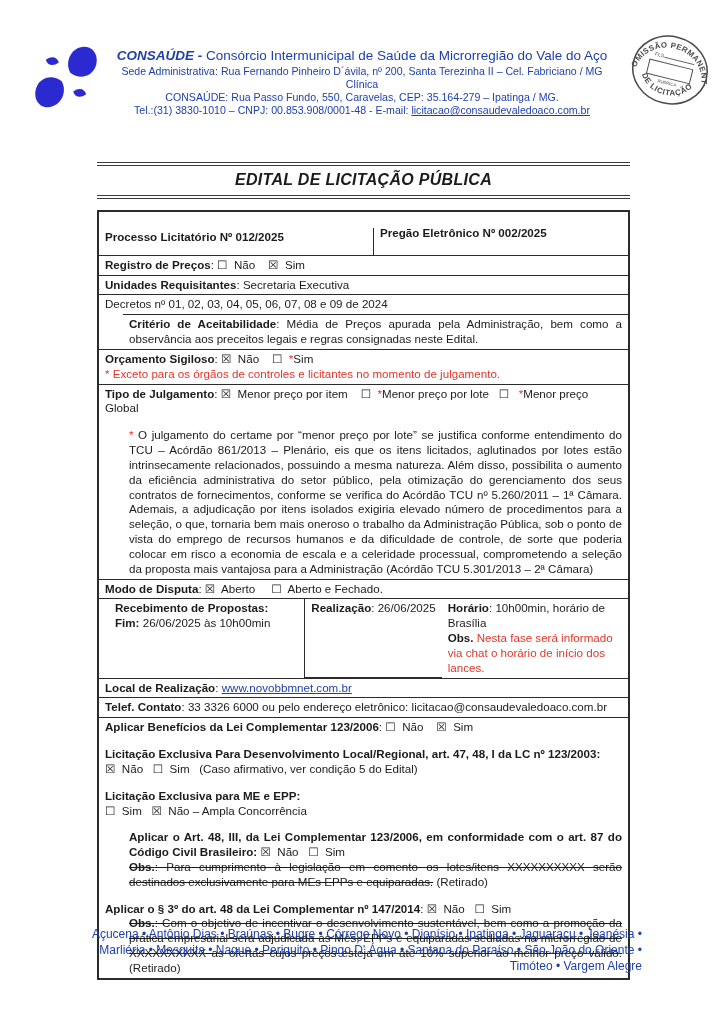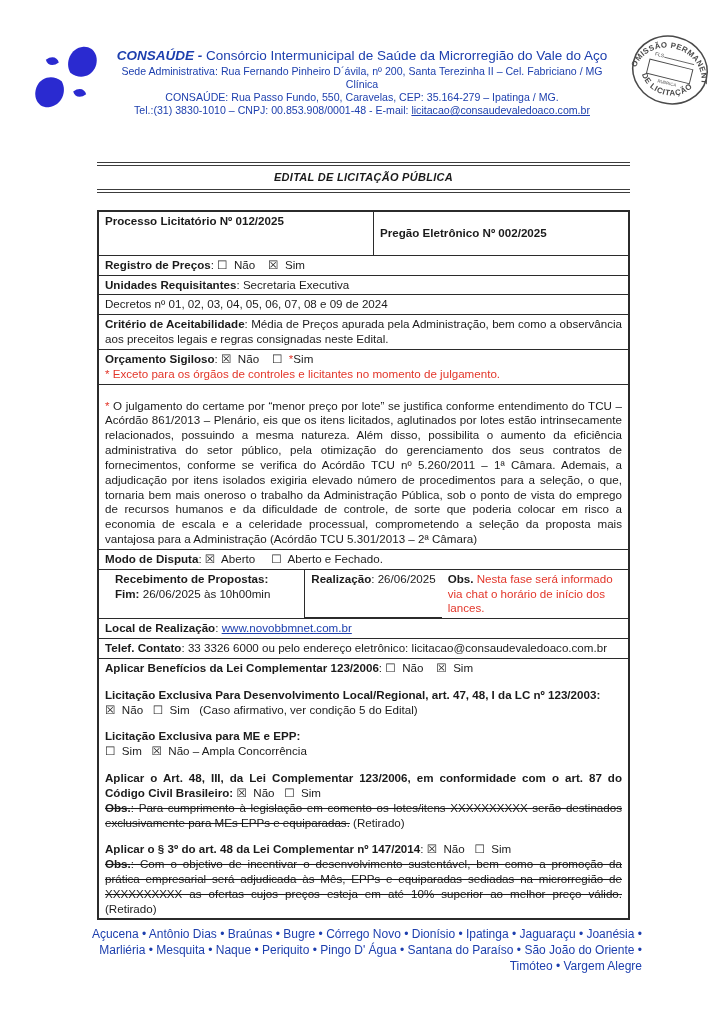--- a/index.html
+++ b/index.html
@@ -19,41 +19,41 @@
   .addr { font-size: 10.6px; line-height: 1.24; }
   .hdr-link { color: #1d3fae; text-decoration: underline; cursor: pointer; }
   .stamp { position: absolute; right: 6px; top: -14px; width: 96px; height: 96px; }
   .stamp text { fill: #4a4a4a; font-family: "Liberation Sans", sans-serif; }
 
   
   .title-bar {
     position: absolute; top: 162px; left: 97px; width: 533px;
     border-top: 4px double #3c3c3c; border-bottom: 4px double #3c3c3c;
     text-align: center; padding: 5px 0 6px 0;
-    font-weight: bold; font-style: italic; font-size: 11px; letter-spacing: 0.3px;
+    font-weight: bold; font-style: italic; font-size: 16px; letter-spacing: 0.3px;
   }
 
   
   .doc-table {
     position: absolute; top: 210px; left: 97px; width: 533px;
     border: 2px solid #2b2b2b; font-size: 11.6px; line-height: 1.28;
     box-sizing: border-box;
   }
   .row { border-top: 1px solid #2b2b2b; padding: 2px 6px; }
   .row:first-child { border-top: none; }
   .row.flex { display: flex; padding: 0; }
   .b { font-weight: bold; }
   .red { color: #e2362a; }
   .strike { text-decoration: line-through; }
-  .just { text-align: justify; }
+  .just { text-align: justify; margin-left: 24px; }
   .pre { white-space: pre-wrap; }
   .sp { height: 12px; }
   .link { color: #1d3fae; text-decoration: underline; cursor: pointer; }
 
-  .cell-l1 { width: 52%; padding: 2px 6px; border-right: 1px solid #2b2b2b; box-sizing: border-box; }
+  .cell-l1 { width: 52%; padding: 2px 6px; border-right: 1px solid #2b2b2b; box-sizing: border-box; margin-top: 16px; }
   .cell-r1 { flex: 1; padding: 14px 6px; box-sizing: border-box; }
 
   .cell-rec-left { width: 39%; padding: 2px 16px; border-right: 1px solid #2b2b2b; box-sizing: border-box; }
   .cell-rec-right { flex: 1; display: flex; flex-direction: row; }
   .sub-top { border-bottom: 1px solid #2b2b2b; padding: 2px 6px; min-height: 24px; box-sizing: border-box; }
   .sub-bot { padding: 2px 6px; flex: 1; }
 
   
   .cities {
     position: absolute; top: 926px; left: 82px; width: 560px;
@@ -135,20 +135,23 @@
     </div>
 
     <div class="row">
       <div>
         <span class="b">Orçamento Sigiloso</span><span class="pre">: ☒&nbsp; Não &nbsp;&nbsp; ☐&nbsp; </span><span class="red">*</span><span>Sim</span>
       </div>
       <div class="red">* Exceto para os órgãos de controles e licitantes no momento de julgamento.</div>
     </div>
 
     <div class="row">
+      <div>
+        <span class="b">Tipo de Julgamento</span><span class="pre">: ☒&nbsp; Menor preço por item &nbsp;&nbsp; ☐&nbsp; </span><span class="red">*</span><span class="pre">Menor preço por lote &nbsp; ☐ &nbsp; </span><span class="red">*</span><span>Menor preço Global</span>
+      </div>
       <div class="sp"></div>
       <div class="just">
         <span class="red">*</span><span> O julgamento do certame por “menor preço por lote” se justifica conforme entendimento do TCU – Acórdão 861/2013 – Plenário, eis que os itens licitados, aglutinados por lotes estão intrinsecamente relacionados, possuindo a mesma natureza. Além disso, possibilita o aumento da eficiência administrativa do setor público, pela otimização do gerenciamento dos seus contratos de fornecimentos, conforme se verifica do Acórdão TCU nº 5.260/2011 – 1ª Câmara. Ademais, a adjudicação por itens isolados exigiria elevado número de procedimentos para a seleção, o que, tornaria bem mais oneroso o trabalho da Administração Pública, sob o ponto de vista do emprego de recursos humanos e da dificuldade de controle, de sorte que poderia colocar em risco a economia de escala e a celeridade processual, comprometendo a seleção da proposta mais vantajosa para a Administração (Acórdão TCU 5.301/2013 – 2ª Câmara)</span>
       </div>
     </div>
 
     <div class="row">
       <span class="b">Modo de Disputa</span><span class="pre">: ☒&nbsp; Aberto &nbsp;&nbsp;&nbsp; ☐&nbsp; Aberto e Fechado.</span>
     </div>
 
@@ -158,20 +161,23 @@
         <div>
           <span class="b">Fim:</span><span> 26/06/2025 às 10h00min</span>
         </div>
       </div>
       <div class="cell-rec-right">
         <div class="sub-top">
           <span class="b">Realização</span><span>: 26/06/2025</span>
         </div>
         <div class="sub-bot">
           <div>
+            <span class="b">Horário</span><span>: 10h00min, horário de Brasília</span>
+          </div>
+          <div>
             <span class="b">Obs.</span><span class="red"> Nesta fase será informado via chat o horário de início dos lances.</span>
           </div>
         </div>
       </div>
     </div>
 
     <div class="row">
       <span class="b">Local de Realização</span><span>: </span><a class="link">www.novobbmnet.com.br</a>
     </div>
 

